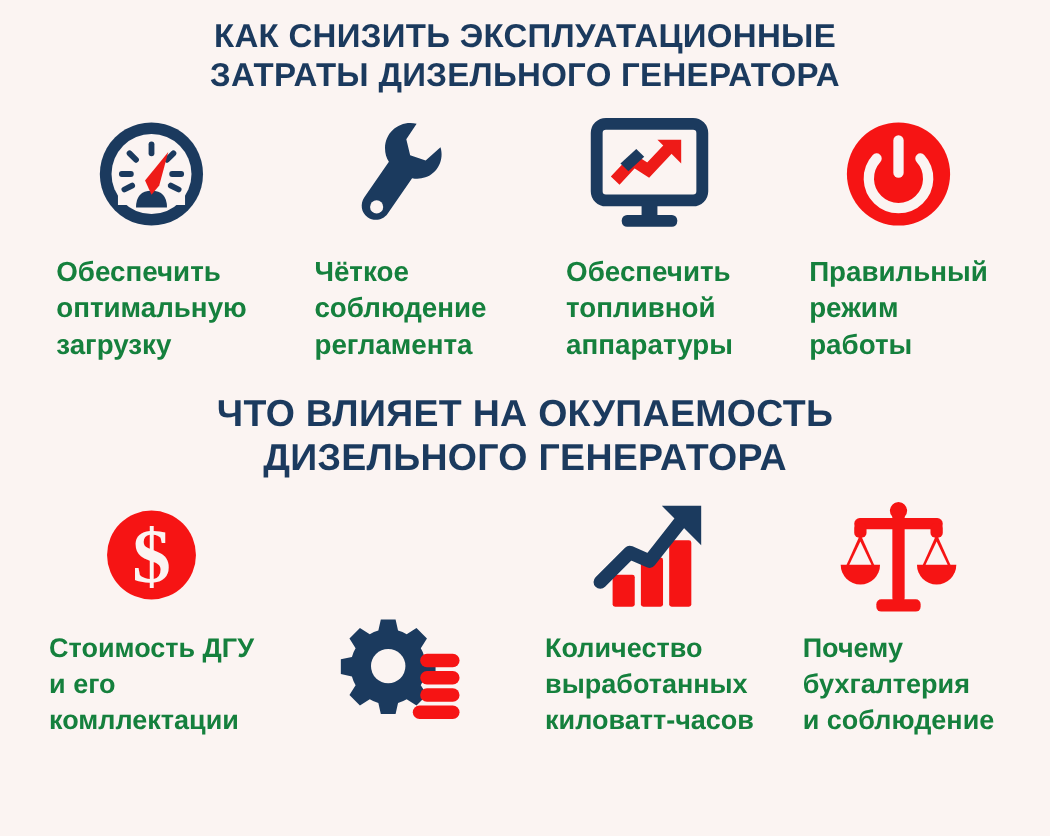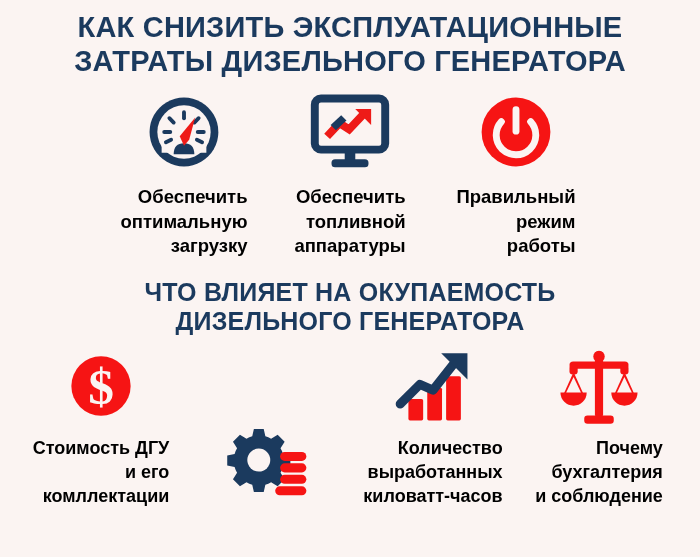--- a/index.html
+++ b/index.html
@@ -23,21 +23,21 @@
 
   
   .heading {
     text-align: center;
     color: #1B3A5E;
     font-weight: bold;
     letter-spacing: 0.2px;
     line-height: 1.16;
   }
   .heading-1 {
-    font-size: 29px;
+    font-size: 22px;
     padding: 11px 46px 0 46px;
   }
   .heading-2 {
     font-size: 25px;
     padding: 0 56px;
   }
   .heading .hl {
     display: block;
     white-space: nowrap;
   }
@@ -58,22 +58,22 @@
     flex-direction: column;
     align-items: center;
   }
   .icon-box {
     height: 92px;
     display: flex;
     align-items: center;
     justify-content: center;
   }
   .caption {
-    text-align: right;
-    color: #000000;
+    text-align: left;
+    color: #15803d;
     font-weight: bold;
     font-size: 18.5px;
     line-height: 1.32;
     margin-top: 7px;
   }
   .caption .cl {
     display: block;
     white-space: nowrap;
   }
 
@@ -119,20 +119,35 @@
             <path d="M50 66 L45 55 L63 33 L56 59 Z" fill="#EE1B18"></path>
           </svg>
         </div>
         <div class="caption">
           <span class="cl">Обеспечить</span>
           <span class="cl">оптимальную</span>
           <span class="cl">загрузку</span>
         </div>
       </div>
 
+      <div class="cell">
+        <div class="icon-box">
+          <svg width="86" height="86" viewBox="0 0 100 100" aria-hidden="true">
+            <g fill="#1B3A5E">
+              <path d="M62.5 11 C50 8 38 17 38 30 C38 34 39 37.5 41 40.5 L22 68 C18.5 73 19.5 80 24.5 83.5 C29.5 87 36.5 85.8 40 80.8 L59 53.3 C62.5 54 66 53.8 69.3 52.6 C79 49.2 84 38.8 81 29.2 L69.5 39.5 L57.5 35.5 L54.5 23 Z"></path>
+            </g>
+            <circle cx="31.5" cy="75.5" r="5.1" fill="#FBF4F2"></circle>
+          </svg>
+        </div>
+        <div class="caption">
+          <span class="cl">Чёткое</span>
+          <span class="cl">соблюдение</span>
+          <span class="cl">регламента</span>
+        </div>
+      </div>
 
       <div class="cell">
         <div class="icon-box">
           <svg width="88" height="88" viewBox="0 0 100 100" aria-hidden="true">
             <rect x="10" y="12" width="80" height="58" rx="7" fill="none" stroke="#1B3A5E" stroke-width="9"></rect>
             <rect x="44" y="70" width="12" height="13" fill="#1B3A5E"></rect>
             <rect x="29" y="81" width="42" height="9" rx="4" fill="#1B3A5E"></rect>
             <path d="M24 55 L38 40 L49 47 L66 29" fill="none" stroke="#EE1B18" stroke-width="9" stroke-linejoin="miter"></path>
             <path d="M56 24 L74 24 L74 42 Z" fill="#EE1B18"></path>
             <path d="M28 42 L40 31 L46 37 L34 48 Z" fill="#1B3A5E"></path>

